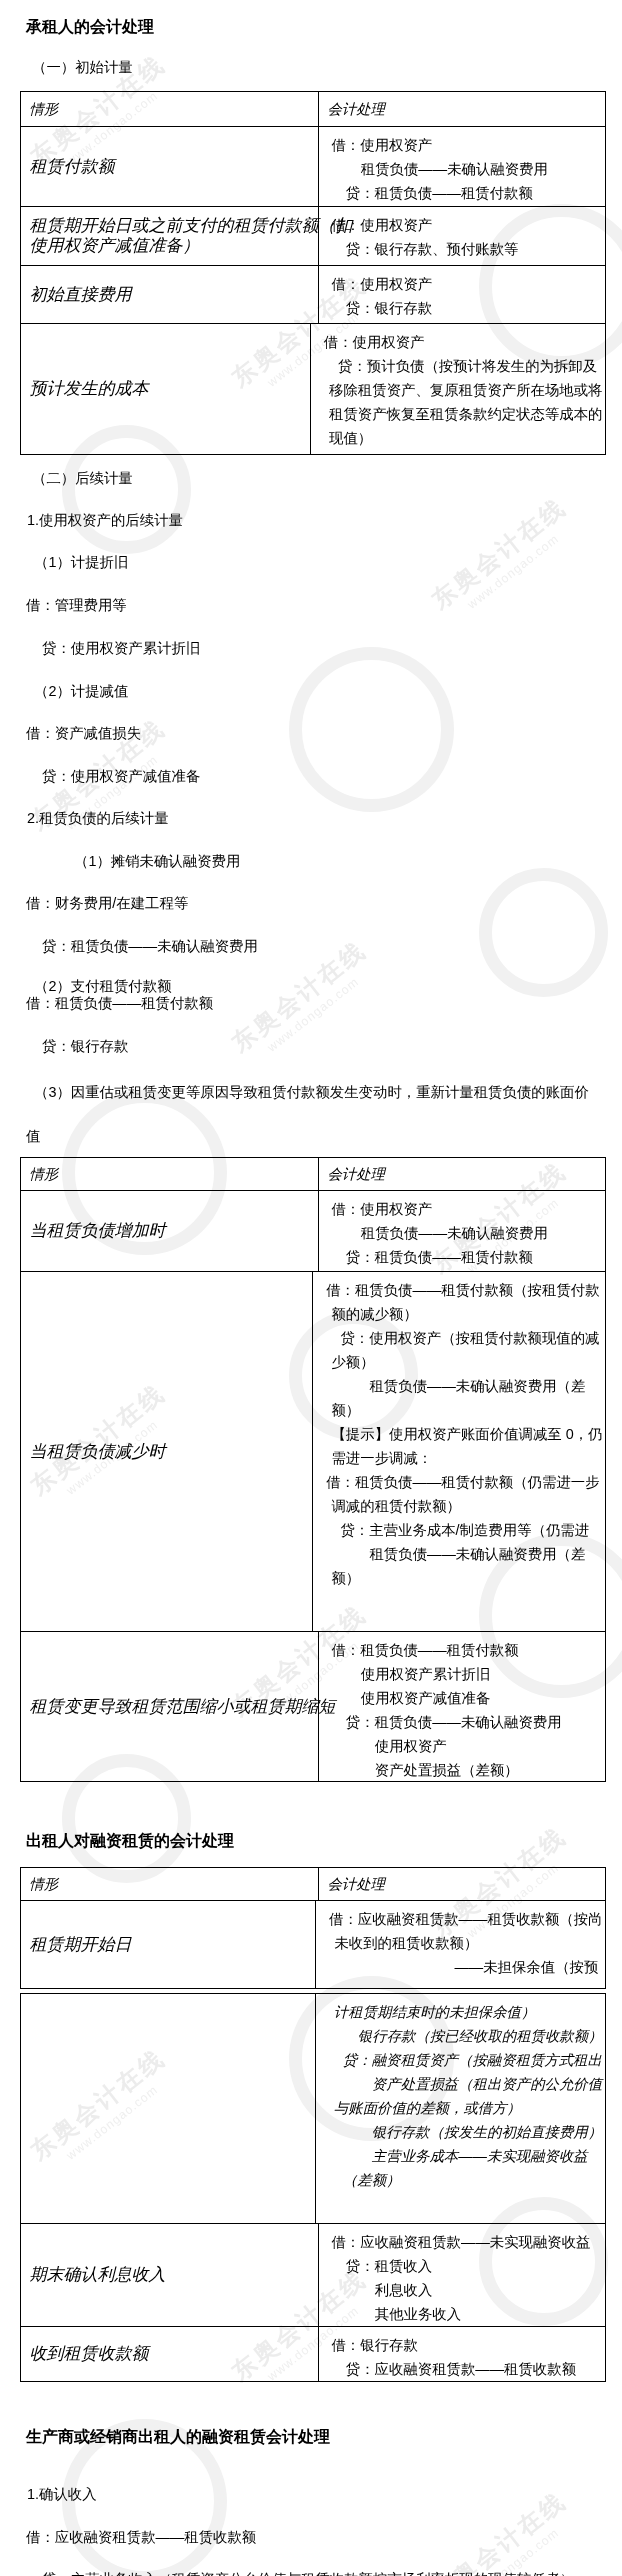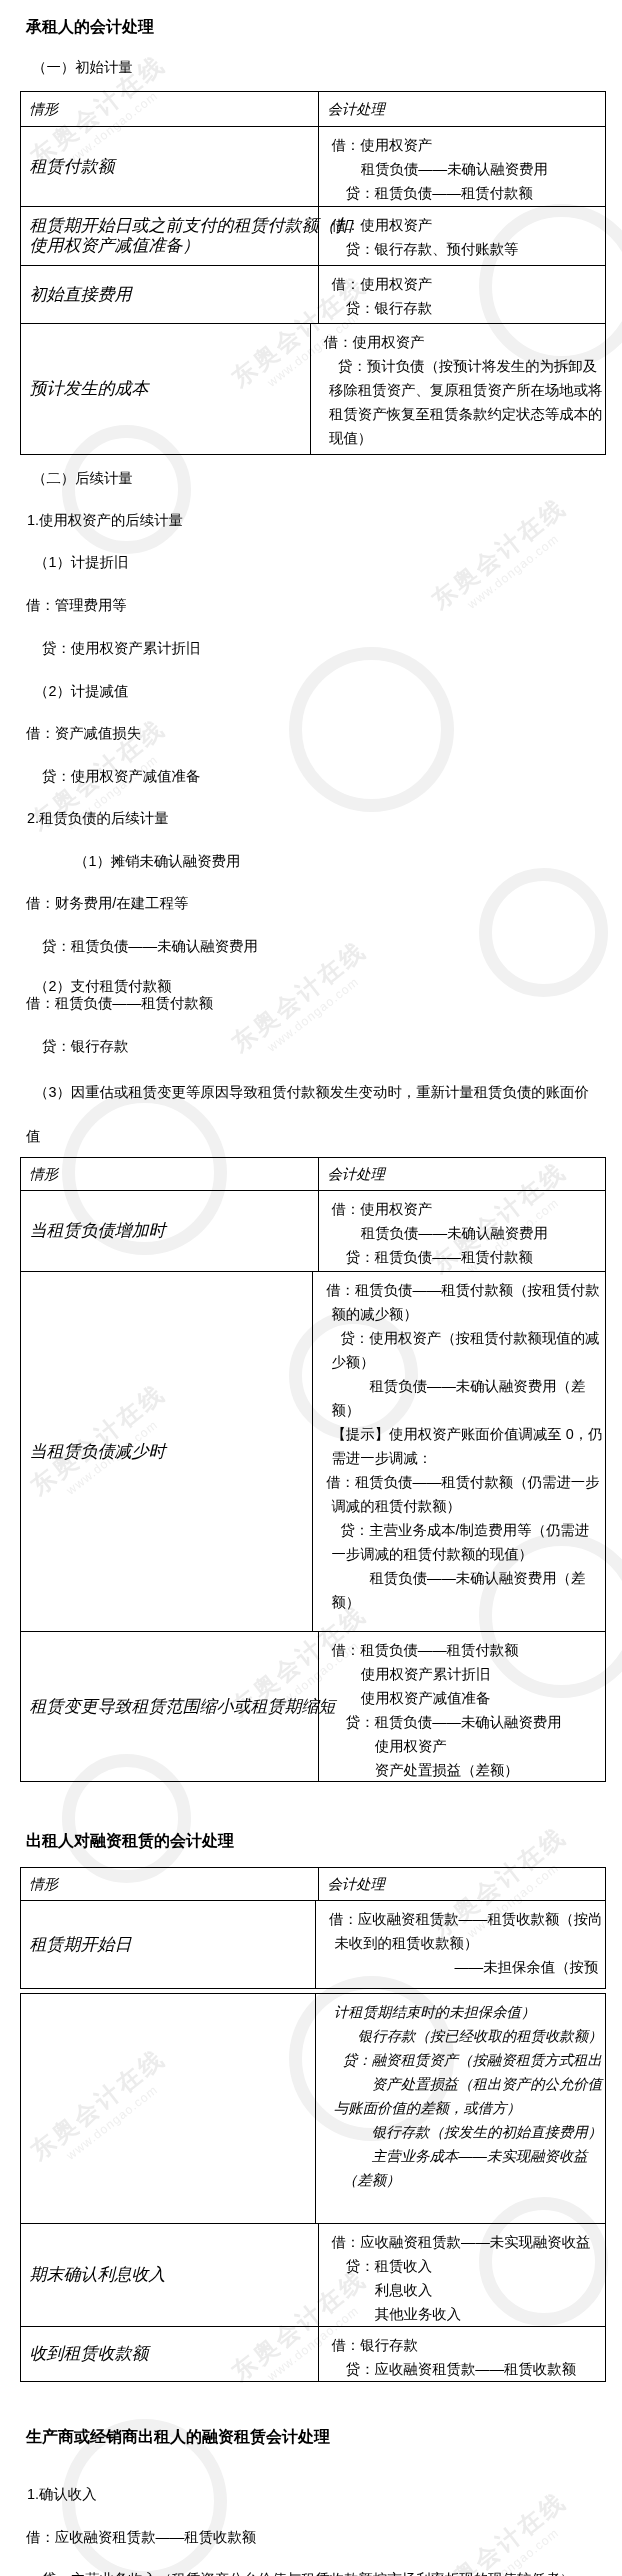--- a/index.html
+++ b/index.html
@@ -185,21 +185,20 @@
             <div class="entry ind-W">额的减少额）</div>
             <div class="entry ind-L1">贷：使用权资产（按租赁付款额现值的减</div>
             <div class="entry ind-W">少额）</div>
             <div class="entry ind-L3">租赁负债——未确认融资费用（差</div>
             <div class="entry ind-W">额）</div>
             <div class="entry ind-W">【提示】使用权资产账面价值调减至 0，仍</div>
             <div class="entry ind-W">需进一步调减：</div>
             <div class="entry ind-L0">借：租赁负债——租赁付款额（仍需进一步</div>
             <div class="entry ind-W">调减的租赁付款额）</div>
             <div class="entry ind-L1">贷：主营业务成本/制造费用等（仍需进</div>
-            <div class="entry ind-W">一步调减的租赁付款额的现值）</div>
             <div class="entry ind-L3">租赁负债——未确认融资费用（差</div>
             <div class="entry ind-W">额）</div>
           </div>
         </div>
         <div class="tr" style="height: 150px;">
           <div class="td left">
             <div class="lab-line">租赁变更导致租赁范围缩小或租赁期缩短</div>
           </div>
           <div class="td right">
             <div class="entry ind-L0">借：租赁负债——租赁付款额</div>

